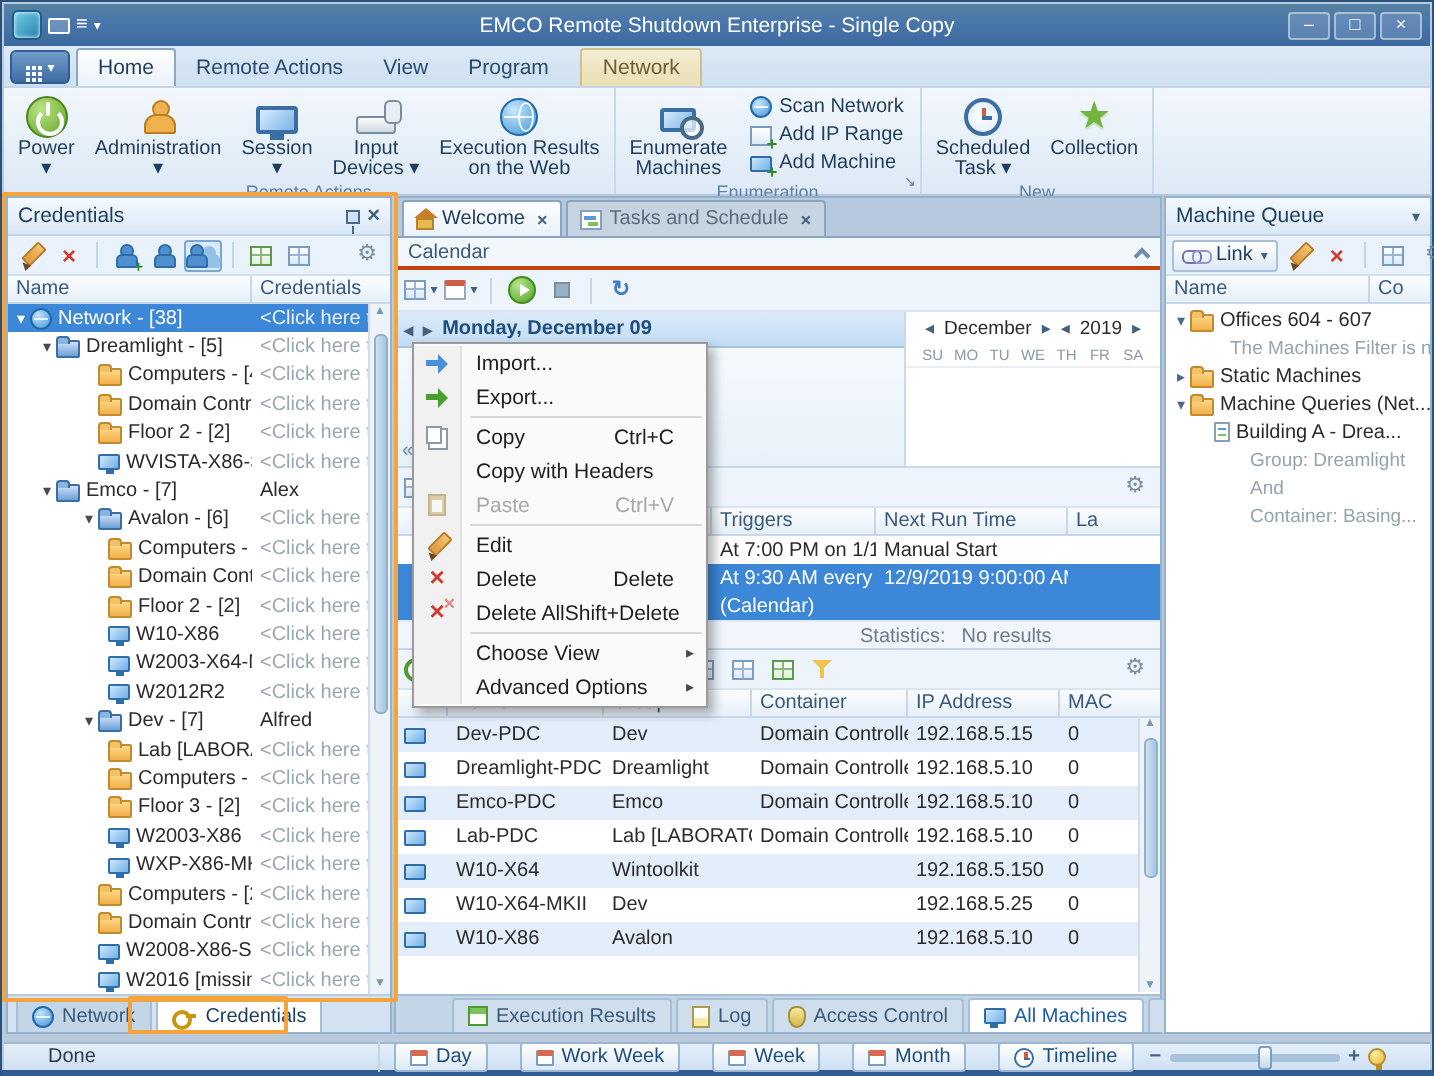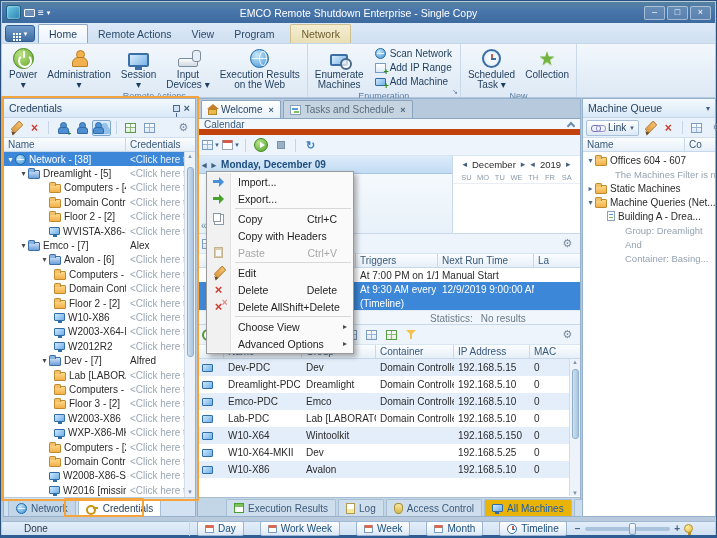--- a/index.html
+++ b/index.html
@@ -164,21 +164,21 @@
 .vthumb{width:7px;border-radius:3px;background:linear-gradient(90deg,#cfe0f0,#a8c4de);border:1px solid #8fb0cc}
 .ptabs{position:absolute;left:0;right:0;bottom:0;height:19px;background:#d2e2f2;border-top:1px solid #b8cce0;display:flex;align-items:flex-end;padding-left:4px;gap:2px}
 .ptab{height:17px;display:flex;align-items:center;gap:4px;padding:0 7px;border:1px solid #a8bed4;border-bottom:none;border-radius:2px 2px 0 0;background:#c3d6e8;color:#3a5a7a;white-space:nowrap}
 .ptab.active{background:#fff;color:#1e3c5c}
 
 #mid{left:196px;top:97px;width:384px;height:419px}
 .doctabs{height:20px;background:#b7c9dc;display:flex;align-items:flex-end;padding-left:3px;gap:2px;border-bottom:1px solid #8aa5c0}
 .dtab{height:18px;display:flex;align-items:center;gap:4px;padding:0 6px;border:1px solid #8aa5c0;border-bottom:none;border-radius:2px 2px 0 0;background:#c6d4e2;color:#5a6b7c;white-space:nowrap}
 .dtab.active{background:linear-gradient(#fefefe,#e9f2fb);color:#1e3c5c}
 .dtab .close-glyph{font-size:9px;margin-left:2px}
-.calhdr{height:16px;display:flex;align-items:center;padding:0 6px;background:#f2f7fc;border-bottom:6px solid #c2410c;color:#3a5a7a}
+.calhdr{height:16px;display:flex;align-items:center;padding:0 6px;background:#f2f7fc;border-bottom:2px solid #c2410c;color:#3a5a7a}
 .caltools{height:21px;display:flex;align-items:center;gap:3px;padding:0 4px;background:#edf4fb;border-bottom:1px solid #d8e6f2}
 .calbody{height:78px;display:flex;border-bottom:1px solid #c6d8ea}
 .dayview{width:255px;border-right:1px solid #c6d8ea;display:flex;flex-direction:column}
 .dayhdr{height:18px;background:linear-gradient(#dcebfa,#c2dcf4);border-bottom:1px solid #a8c6e0;display:flex;align-items:center;color:#1e4e7e;font-weight:bold;font-size:10px;padding:0 4px;gap:5px}
 .navarr{color:#44627f;font-size:9px}
 .allday{flex:1;background:linear-gradient(#f4f9fd,#e8f1f9);position:relative}
 .collapse-glyph{position:absolute;left:3px;bottom:2px;color:#6b8cab;font-size:10px}
 .datenav{flex:1;background:#fff;display:flex;flex-direction:column}
 .dnav-months{height:16px;display:flex;align-items:center;justify-content:center;gap:5px;color:#2b2b2b;font-size:9.5px}
 .dnav-wk{display:flex;padding:0 5px;color:#8a9aa8;font-size:7.5px;border-bottom:1px solid #e8eef4;height:12px;align-items:center}
@@ -194,21 +194,21 @@
 .statsbar{height:15px;background:#f0f6fc;border-top:1px solid #e2ecf6;border-bottom:1px solid #c6d8ea;display:flex;align-items:flex-end;padding-left:232px;gap:8px;color:#6b7b8a}
 .machtools{height:20px;display:flex;align-items:center;gap:3px;padding:0 4px;background:#edf4fb;border-bottom:1px solid #d8e6f2}
 .m0{width:26px}.m1{width:78px}.m2{width:74px}.m3{width:78px}.m4{width:76px}.m5{flex:1 1 auto}
 #machrows{height:119px;overflow:hidden;position:relative}
 .mrow{display:flex;height:17px;align-items:center}
 .mrow:nth-of-type(odd){background:#e4eefb}
 .mrow .mc{padding:0 4px;overflow:hidden;white-space:nowrap;flex:none;display:flex;align-items:center}
 #machscroll{position:absolute;right:0;top:260px;width:11px;height:137px;background:#eef3f9;border-left:1px solid #d0dce8;display:flex;flex-direction:column;align-items:center}
 .midtabs{position:absolute;left:0;right:0;bottom:0;height:19px;background:#c3d6e8;border-top:1px solid #a8bed4;display:flex;align-items:flex-end;padding-left:28px;gap:2px}
 .mtab{height:17px;display:flex;align-items:center;gap:4px;padding:0 7px;border:1px solid #a8bed4;border-bottom:none;border-radius:2px 2px 0 0;background:#cfdeec;color:#3a5a7a;white-space:nowrap}
-.mtab.active{background:#eab308;color:#1a5da8}
+.mtab.active{background:#ffffff;color:#1a5da8}
 
 #right{left:581px;top:97px;width:134px;height:419px}
 .linkbtn{display:flex;align-items:center;gap:3px;height:16px;padding:0 4px;border:1px solid #a8c0d8;border-radius:2px;background:linear-gradient(#fff,#dce9f6);color:#1e3c5c}
 #queuerows{position:absolute;left:0;top:54px;right:0;bottom:0;overflow:hidden}
 .qrow{display:flex;align-items:center;height:14px;padding-left:3px;overflow:hidden;white-space:nowrap}
 .qrow .exp{color:#4a6a8a}
 .qlabel{padding-left:3px;overflow:hidden}
 .qrow.hint{color:#95a3b0;font-size:9.5px}
 .hind{padding-left:20px}.ind1{padding-left:15px}.hind2{padding-left:30px}
 
@@ -774,21 +774,21 @@
 
         </div>
 
         <div class="taskblock sel2">
           <div class="taskrow">
             <span class="cell t0"></span>
             <span class="cell t1">At 9:30 AM every Mon...</span>
             <span class="cell t2">12/9/2019 9:00:00 AM</span>
           </div>
           <div class="tline2">
-            <span>(Timeline)</span>
+            <span>(Calendar)</span>
           </div>
         </div>
       </div>
     <div class="statsbar">
       <span>Statistics:</span>
       <span>No results</span>
     </div>
     <div class="machtools">
       <span class="tbtn">
           <span class="i target-icon"></span>

